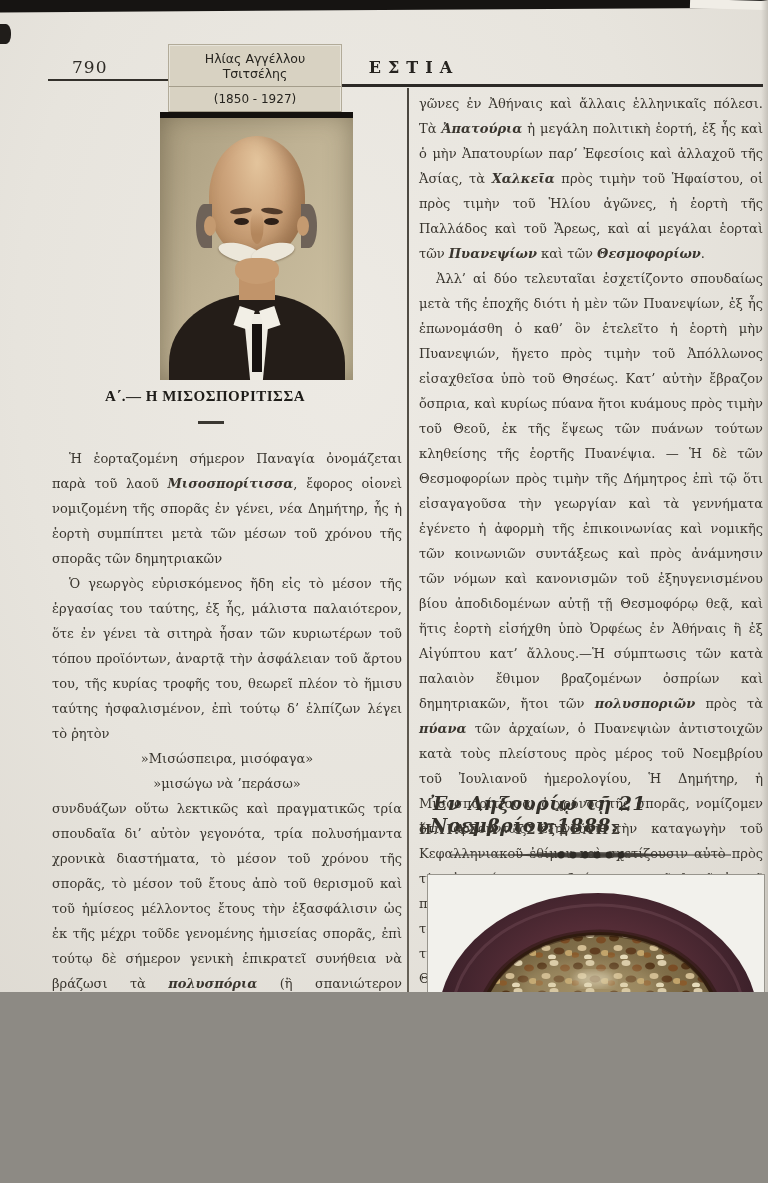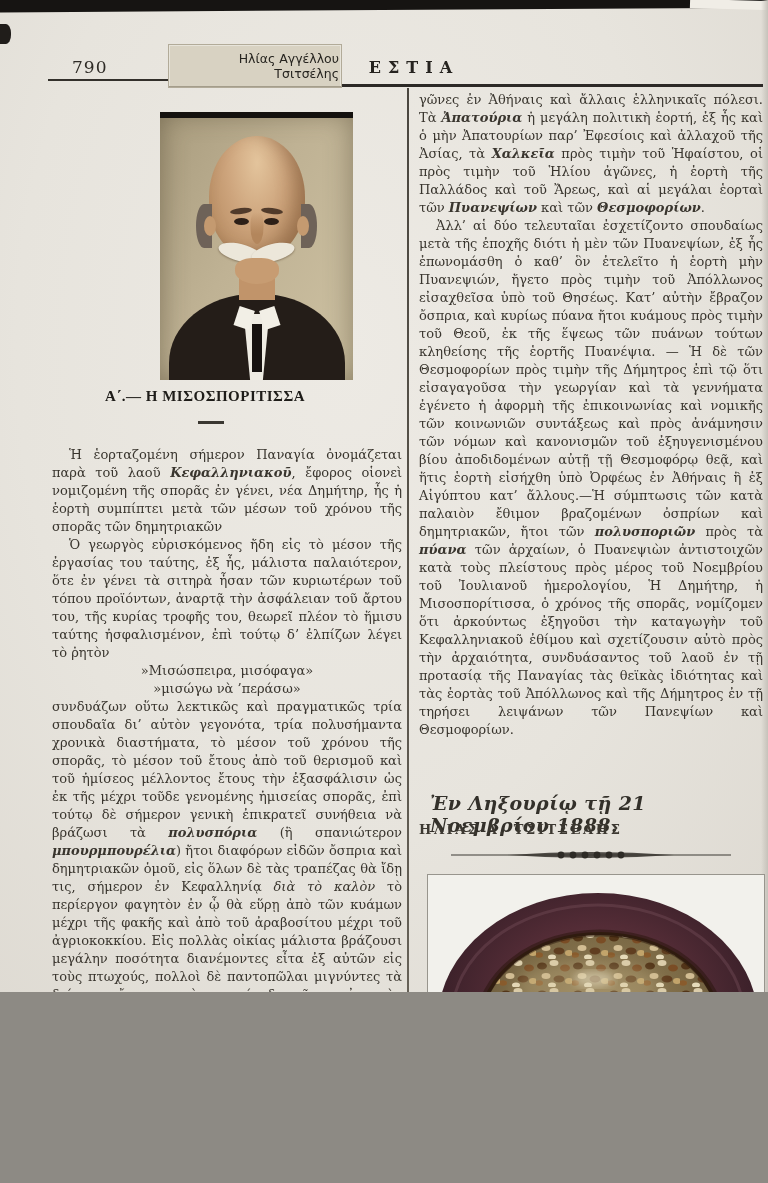--- a/index.html
+++ b/index.html
@@ -10,21 +10,21 @@
   .scan-top{position:absolute;top:-5px;left:-10px;width:104%;height:15px;background:#161412;transform:rotate(-0.35deg);}
   .corner-notch{position:absolute;top:0;right:0;width:78px;height:9px;background:#f0ede6;transform:rotate(1.6deg);}
   .edge-mark{position:absolute;left:0;top:24px;width:11px;height:20px;background:#201d1a;border-radius:0 45% 45% 0;}
   .right-edge{position:absolute;right:0;top:0;width:7px;height:100%;background:linear-gradient(to left,#c6c2ba,rgba(0,0,0,0));}
   
   .page-num{position:absolute;left:72px;top:57px;font-size:17px;letter-spacing:1px;color:#2e2b26;}
   .pagenum-rule{position:absolute;left:48px;top:79px;width:122px;height:2px;background:#33302b;}
   .masthead{position:absolute;left:352px;top:58px;width:124px;text-align:center;font-weight:bold;font-size:16px;letter-spacing:7px;color:#26231f;}
   .header-rule{position:absolute;left:340px;top:84px;width:423px;height:3px;background:#2c2926;}
   .plate{position:absolute;left:168px;top:44px;width:172px;background:#d8d2c2;border:1px solid #b2ab99;box-shadow:0 0 0 1px rgba(255,255,255,.4) inset;font-family:"DejaVu Sans",sans-serif;text-align:center;}
-  .plate .row1{padding:6px 2px 5px;font-size:12.5px;color:#26241f;border-bottom:1px solid #a49d8b;text-align:right;}
+  .plate .row1{padding:6px 2px 5px;font-size:12.5px;color:#26241f;border-bottom:1px solid #a49d8b;}
   .plate .row2{padding:5px 2px 5px;font-size:12px;color:#26241f;border-bottom:1px solid #a49d8b;}
   
   .portrait{position:absolute;left:160px;top:112px;width:193px;height:268px;overflow:hidden;
             background:linear-gradient(120deg,#a99c7e 0%,#bfb294 45%,#cdc1a2 100%);box-shadow:inset 0 0 28px rgba(60,50,30,.45);}
   .p-topbar{position:absolute;top:0;left:0;width:100%;height:6px;background:#14110e;}
   .p-head{position:absolute;left:50%;top:24px;transform:translateX(-50%);width:96px;height:122px;border-radius:50% 50% 46% 46%;
           background:radial-gradient(ellipse at 50% 22%, #e3c49c 0%, #cda47c 45%, #b08459 100%);box-shadow:inset -10px -6px 18px rgba(90,55,30,.35);}
   .p-hair-l{position:absolute;left:36px;top:92px;width:16px;height:44px;background:#6e6258;border-radius:60% 0 0 60%;}
   .p-hair-r{position:absolute;right:36px;top:92px;width:16px;height:44px;background:#6e6258;border-radius:0 60% 60% 0;}
   .p-ear-l{position:absolute;left:44px;top:104px;width:12px;height:20px;background:#c49a70;border-radius:50%;}
@@ -39,21 +39,21 @@
   .p-chin{position:absolute;left:50%;top:146px;transform:translateX(-50%);width:44px;height:26px;background:#c79c72;border-radius:40% 40% 50% 50%;}
   .p-neck{position:absolute;left:50%;top:158px;transform:translateX(-50%);width:36px;height:30px;background:#c1946a;}
   .p-suit{position:absolute;left:50%;bottom:-6px;transform:translateX(-50%);width:176px;height:92px;background:#241d18;border-radius:48% 48% 0 0/75% 75% 0 0;}
   .p-shirt{position:absolute;left:50%;bottom:0;transform:translateX(-50%);width:40px;height:66px;background:#efece3;clip-path:polygon(18% 0,82% 0,66% 100%,34% 100%);}
   .p-collar-l{position:absolute;left:50%;bottom:52px;transform:translateX(-130%) rotate(18deg);width:16px;height:20px;background:#f2efe6;}
   .p-collar-r{position:absolute;left:50%;bottom:52px;transform:translateX(30%) rotate(-18deg);width:16px;height:20px;background:#f2efe6;}
   .p-tie{position:absolute;left:50%;bottom:8px;transform:translateX(-50%);width:10px;height:48px;background:#171210;}
   
   .section-title{position:absolute;left:46px;top:388px;width:318px;text-align:center;font-family:Liberation Serif, serif;font-weight:bold;font-size:15px;letter-spacing:.5px;color:#1e1c19;}
   .title-dash{position:absolute;left:198px;top:421px;width:26px;height:3px;background:#3a3731;}
-  .col{position:absolute;text-align:justify;font-size:13px;line-height:18px;}
+  .col{position:absolute;text-align:justify;font-size:13px;line-height:25px;}
   .col p{margin:0;}
   .col p.indent{text-indent:17px;}
   .col-left{left:52px;top:446px;width:350px;}
   .col-right{left:419px;top:91px;width:344px;}
   .quote{text-align:center;margin:0;}
   b.bi{font-style:italic;}
   .divider-v{position:absolute;left:407px;top:88px;width:2px;height:1042px;background:linear-gradient(to bottom,#4a463f,#5c574e 60%,#6b665c);}
   .dateline{position:absolute;left:430px;top:792px;width:330px;font-size:19px;font-weight:bold;font-style:italic;letter-spacing:.4px;color:#33302a;}
   .signature{position:absolute;left:419px;top:822px;width:344px;text-align:left;font-size:13px;letter-spacing:2.6px;color:#3c3831;font-weight:bold;}
   .flourish{position:absolute;left:448px;top:847px;}
@@ -73,20 +73,21 @@
   <div class="edge-mark"></div>
   <div class="right-edge"></div>
 
   <div class="page-num">790</div>
   <div class="pagenum-rule"></div>
   <div class="masthead">ΕΣΤΙΑ</div>
   <div class="header-rule"></div>
 
   <div class="plate">
     <div class="row1">Ηλίας Αγγέλλου Τσιτσέλης</div>
+    <div class="row2">(1850 - 1927)</div>
   </div>
 
   <div class="portrait">
     <div class="p-topbar"></div>
     <div class="p-suit"></div>
     <div class="p-shirt"></div>
     <div class="p-collar-l"></div>
     <div class="p-collar-r"></div>
     <div class="p-tie"></div>
     <div class="p-neck"></div>
@@ -104,21 +105,21 @@
     <div class="p-mous-r"></div>
     <div class="p-chin"></div>
   </div>
 
   <div class="section-title">Α΄.— Η ΜΙΣΟΣΠΟΡΙΤΙΣΣΑ</div>
   <div class="title-dash"></div>
 
   <div class="divider-v"></div>
 
   <div class="col col-left">
-    <p class="indent">Ἡ ἑορταζομένη σήμερον Παναγία ὀνομάζεται παρὰ τοῦ λαοῦ <b class="bi">Κεφαλληνιακοῦ</b>, ἔφορος οἱονεὶ νομιζομένη τῆς σπορᾶς ἐν γένει, νέα Δημήτηρ, ἧς ἡ ἑορτὴ συμπίπτει μετὰ τῶν μέσων τοῦ χρόνου τῆς σπορᾶς τῶν δημητριακῶν</p>
+    <p class="indent">Ἡ ἑορταζομένη σήμερον Παναγία ὀνομάζεται παρὰ τοῦ λαοῦ <b class="bi">Μισοσπορίτισσα</b>, ἔφορος οἱονεὶ νομιζομένη τῆς σπορᾶς ἐν γένει, νέα Δημήτηρ, ἧς ἡ ἑορτὴ συμπίπτει μετὰ τῶν μέσων τοῦ χρόνου τῆς σπορᾶς τῶν δημητριακῶν</p>
     <p class="indent">Ὁ γεωργὸς εὑρισκόμενος ἤδη εἰς τὸ μέσον τῆς ἐργασίας του ταύτης, ἐξ ἧς, μάλιστα παλαιότερον, ὅτε ἐν γένει τὰ σιτηρὰ ἦσαν τῶν κυριωτέρων τοῦ τόπου προϊόντων, ἀναρτᾷ τὴν ἀσφάλειαν τοῦ ἄρτου του, τῆς κυρίας τροφῆς του, θεωρεῖ πλέον τὸ ἥμισυ ταύτης ἠσφαλισμένον, ἐπὶ τούτῳ δ’ ἐλπίζων λέγει τὸ ῥητὸν</p>
     <p class="quote">»Μισώσπειρα, μισόφαγα»</p>
     <p class="quote">»μισώγω νὰ ’περάσω»</p>
     <p>συνδυάζων οὕτω λεκτικῶς καὶ πραγματικῶς τρία σπουδαῖα δι’ αὐτὸν γεγονότα, τρία πολυσήμαντα χρονικὰ διαστήματα, τὸ μέσον τοῦ χρόνου τῆς σπορᾶς, τὸ μέσον τοῦ ἔτους ἀπὸ τοῦ θερισμοῦ καὶ τοῦ ἡμίσεος μέλλοντος ἔτους τὴν ἐξασφάλισιν ὡς ἐκ τῆς μέχρι τοῦδε γενομένης ἡμισείας σπορᾶς, ἐπὶ τούτῳ δὲ σήμερον γενικὴ ἐπικρατεῖ συνήθεια νὰ βράζωσι τὰ <b class="bi">πολυσπόρια</b> (ἢ σπανιώτερον <b class="bi">μπουρμπουρέλια</b>) ἤτοι διαφόρων εἰδῶν ὄσπρια καὶ δημητριακῶν ὁμοῦ, εἰς ὅλων δὲ τὰς τραπέζας θὰ ἴδῃ τις, σήμερον ἐν Κεφαλληνίᾳ <i>διὰ τὸ καλὸν</i> τὸ περίεργον φαγητὸν ἐν ᾧ θὰ εὕρῃ ἀπὸ τῶν κυάμων μέχρι τῆς φακῆς καὶ ἀπὸ τοῦ ἀραβοσίτου μέχρι τοῦ ἀγριοκοκκίου. Εἰς πολλὰς οἰκίας μάλιστα βράζουσι μεγάλην ποσότητα διανέμοντες εἶτα ἐξ αὐτῶν εἰς τοὺς πτωχούς, πολλοὶ δὲ παντοπῶλαι μιγνύντες τὰ διάφορα ὄσπρια καὶ σιτηρά, δωροῦσιν εἰς τοὺς πελάτας τῶν καταστημάτων των.</p>
     <p class="indent">Τὸ ἔθιμον τοῦτο ἔχει ἀφεύκτως ἀρχαίαν τὴν καταγωγήν. Κατὰ τὸν Πυανεψιῶνα, μῆνα τέταρτον ἢ πέμπτον τοῦ ἀττικοῦ ἡμερολογίου πολλαὶ ἤγοντο ἑορταὶ καὶ πολλοὶ ἐτελοῦντο ἀ-</p>
   </div>
 
   <div class="col col-right">
     <p>γῶνες ἐν Ἀθήναις καὶ ἄλλαις ἑλληνικαῖς πόλεσι. Τὰ <b class="bi">Ἀπατούρια</b> ἡ μεγάλη πολιτικὴ ἑορτή, ἐξ ἧς καὶ ὁ μὴν Ἀπατουρίων παρ’ Ἐφεσίοις καὶ ἀλλαχοῦ τῆς Ἀσίας, τὰ <b class="bi">Χαλκεῖα</b> πρὸς τιμὴν τοῦ Ἡφαίστου, οἱ πρὸς τιμὴν τοῦ Ἡλίου ἀγῶνες, ἡ ἑορτὴ τῆς Παλλάδος καὶ τοῦ Ἄρεως, καὶ αἱ μεγάλαι ἑορταὶ τῶν <b class="bi">Πυανεψίων</b> καὶ τῶν <b class="bi">Θεσμοφορίων</b>.</p>
     <p class="indent">Ἀλλ’ αἱ δύο τελευταῖαι ἐσχετίζοντο σπουδαίως μετὰ τῆς ἐποχῆς διότι ἡ μὲν τῶν Πυανεψίων, ἐξ ἧς ἐπωνομάσθη ὁ καθ’ ὃν ἐτελεῖτο ἡ ἑορτὴ μὴν Πυανεψιών, ἤγετο πρὸς τιμὴν τοῦ Ἀπόλλωνος εἰσαχθεῖσα ὑπὸ τοῦ Θησέως. Κατ’ αὐτὴν ἔβραζον ὄσπρια, καὶ κυρίως πύανα ἤτοι κυάμους πρὸς τιμὴν τοῦ Θεοῦ, ἐκ τῆς ἕψεως τῶν πυάνων τούτων κληθείσης τῆς ἑορτῆς Πυανέψια. — Ἡ δὲ τῶν Θεσμοφορίων πρὸς τιμὴν τῆς Δήμητρος ἐπὶ τῷ ὅτι εἰσαγαγοῦσα τὴν γεωργίαν καὶ τὰ γεννήματα ἐγένετο ἡ ἀφορμὴ τῆς ἐπικοινωνίας καὶ νομικῆς τῶν κοινωνιῶν συντάξεως καὶ πρὸς ἀνάμνησιν τῶν νόμων καὶ κανονισμῶν τοῦ ἐξηυγενισμένου βίου ἀποδιδομένων αὐτῇ τῇ Θεσμοφόρῳ θεᾷ, καὶ ἥτις ἑορτὴ εἰσήχθη ὑπὸ Ὀρφέως ἐν Ἀθήναις ἢ ἐξ Αἰγύπτου κατ’ ἄλλους.—Ἡ σύμπτωσις τῶν κατὰ παλαιὸν ἔθιμον βραζομένων ὀσπρίων καὶ δημητριακῶν, ἤτοι τῶν <b class="bi">πολυσποριῶν</b> πρὸς τὰ <b class="bi">πύανα</b> τῶν ἀρχαίων, ὁ Πυανεψιὼν ἀντιστοιχῶν κατὰ τοὺς πλείστους πρὸς μέρος τοῦ Νοεμβρίου τοῦ Ἰουλιανοῦ ἡμερολογίου, Ἡ Δημήτηρ, ἡ Μισοσπορίτισσα, ὁ χρόνος τῆς σπορᾶς, νομίζομεν ὅτι ἀρκούντως ἐξηγοῦσι τὴν καταγωγὴν τοῦ Κεφαλληνιακοῦ ἐθίμου καὶ σχετίζουσιν αὐτὸ πρὸς τὴν ἀρχαιότητα, συνδυάσαντος τοῦ λαοῦ ἐν τῇ προτασίᾳ τῆς Παναγίας τὰς θεϊκὰς ἰδιότητας καὶ τὰς ἑορτὰς τοῦ Ἀπόλλωνος καὶ τῆς Δήμητρος ἐν τῇ τηρήσει λειψάνων τῶν Πανεψίων καὶ Θεσμοφορίων.</p>

